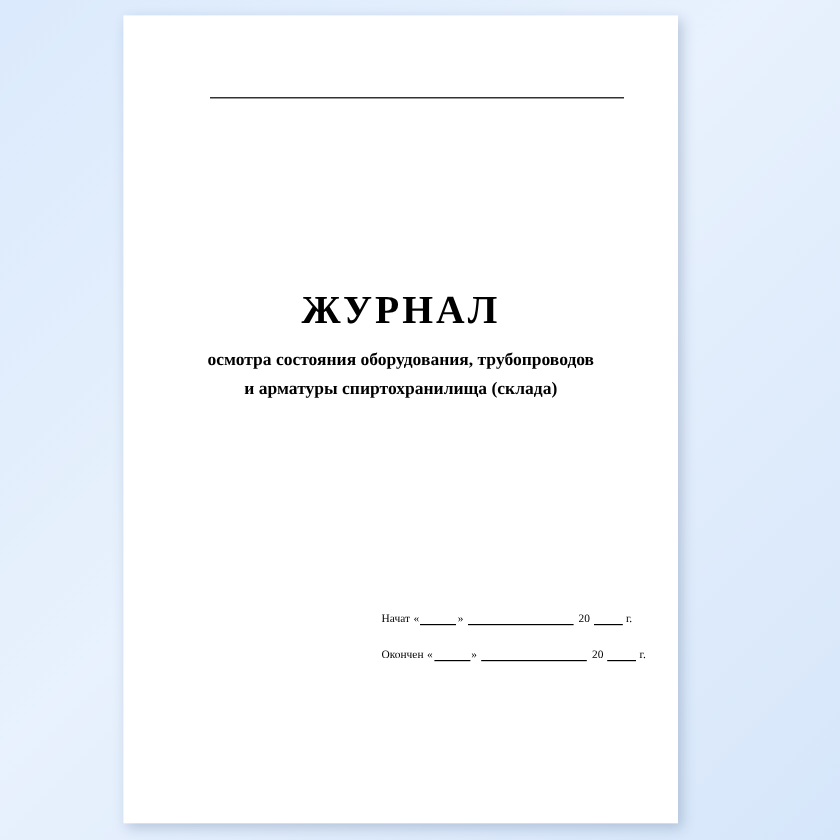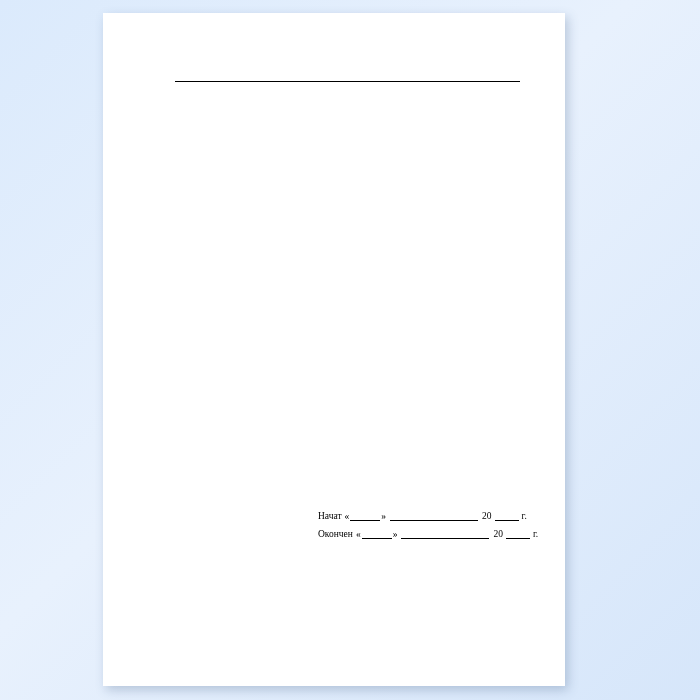--- a/index.html
+++ b/index.html
@@ -82,21 +82,21 @@
     left: 215px;
     top: 498px;
     width: 230px;
     font-size: 9.5px;
     color: #000;
   }
   .date-row {
     display: flex;
     align-items: flex-end;
     white-space: nowrap;
-    margin-bottom: 8px;
+    margin-bottom: 20px;
   }
   .date-label {
     font-size: 9.5px;
   }
   .q {
     font-size: 9.5px;
   }
   .fill-short {
     display: inline-block;
     width: 30px;
@@ -124,20 +124,27 @@
 <body>
 
 <div class="page-wrap">
   <div class="page-shadow"></div>
   <div class="page">
 
     <div class="org-block">
       <div class="org-rule"></div>
     </div>
 
+    <div class="title-block">
+      <div class="title-main">ЖУРНАЛ</div>
+      <div class="title-sub">
+        <div>осмотра состояния оборудования, трубопроводов</div>
+        <div>и арматуры спиртохранилища (склада)</div>
+      </div>
+    </div>
 
     <div class="dates-block">
 
       <div class="date-row">
         <span class="date-label">Начат</span>
         <span class="gap-sm"></span>
         <span class="q">«</span>
         <span class="fill-short"></span>
         <span class="q">»</span>
         <span class="fill-long"></span>

